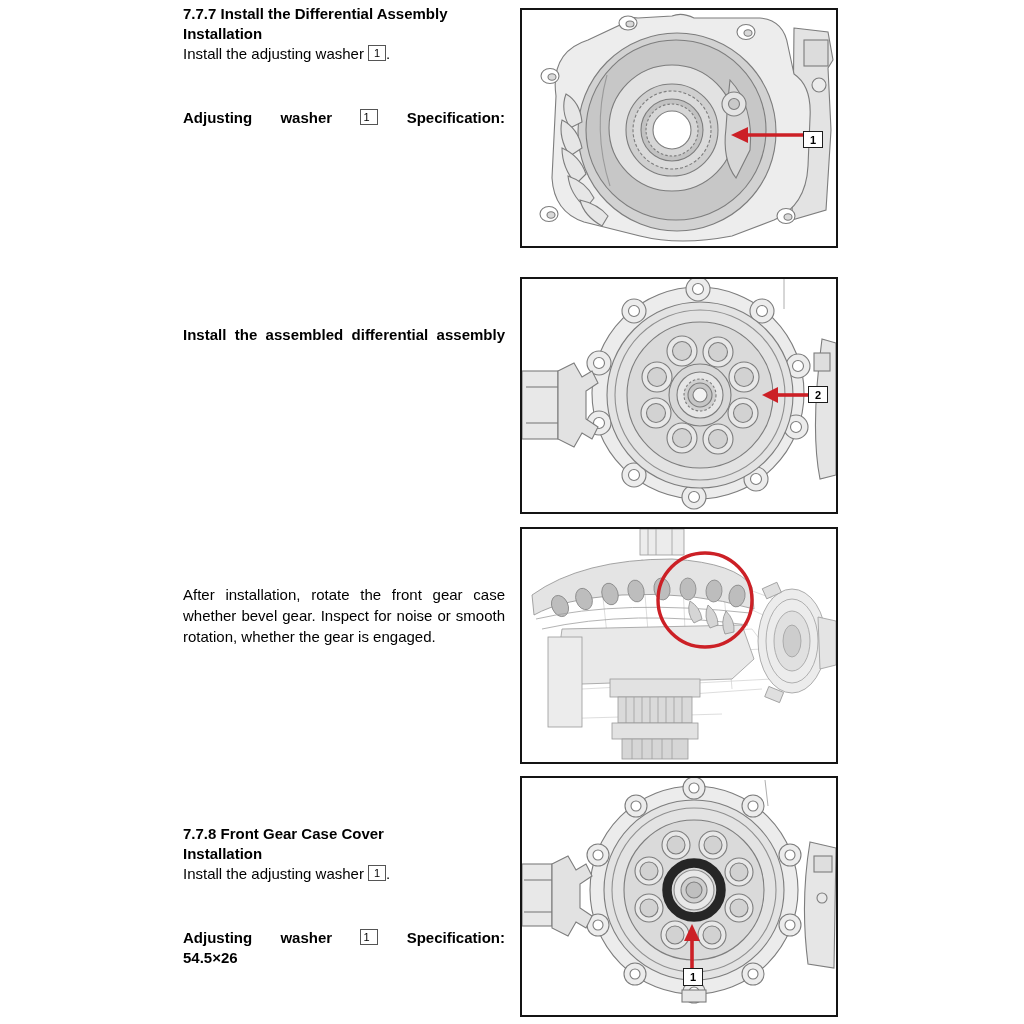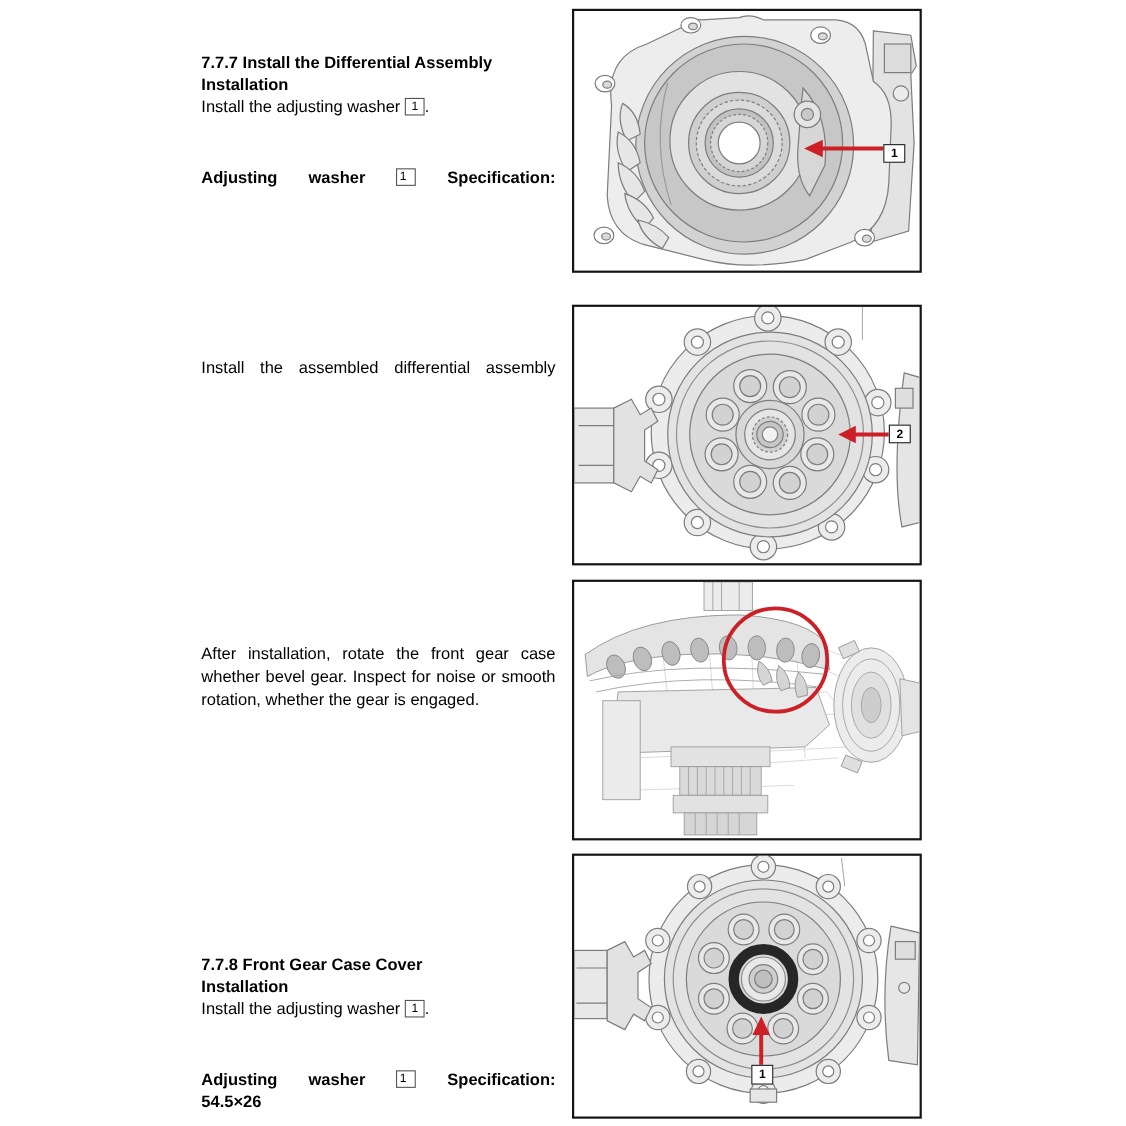--- a/index.html
+++ b/index.html
@@ -1,22 +1,22 @@
 <!DOCTYPE html>
 <html><head>
 <meta charset="utf-8">
 <style>
   html,body { margin:0; padding:0; background:#ffffff; }
   .page {
     position:relative; width:1024px; height:1024px; background:#ffffff;
     font-family:"Liberation Sans", sans-serif; color:#000; overflow:hidden;
   }
   .text-block { position:absolute; left:183px; width:322px; font-size:15px; line-height:20px; }
-  .h { font-weight:700;margin-top:44px; }
-  .just-line { text-align:justify; text-align-last:justify; }
+  .h { font-weight:700; }
+  .just-line { text-align:justify; text-align-last:justify;font-weight:bold; }
   .spec-top { font-weight:700; text-align:justify; text-align-last:justify;margin-top:44px; }
   .spec-val { font-weight:700; }
   .para-just { text-align:justify; }
   .ref {
     display:inline-block; min-width:12px; padding:0 2px; border:1px solid #555;
     font-size:11px; line-height:14px; text-align:center; vertical-align:2px;
     background:#fff; font-weight:400;
   }
   .fig {
     position:absolute; left:520px; width:318px; border:2px solid #141414;

